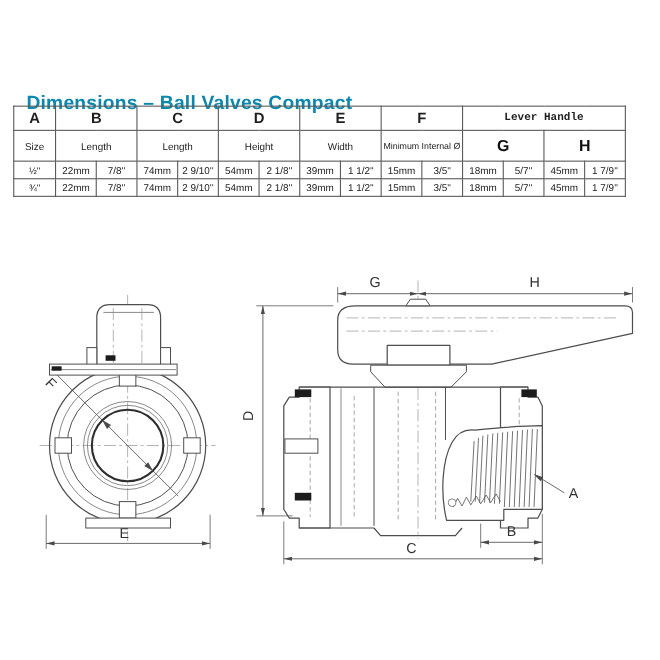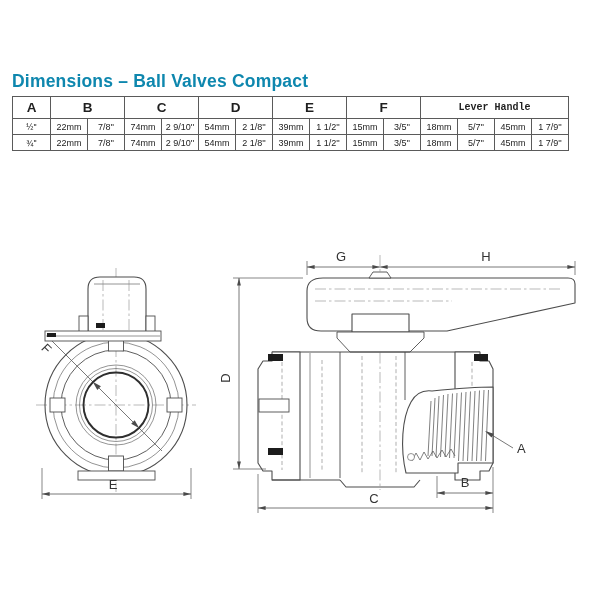--- a/index.html
+++ b/index.html
@@ -2,21 +2,21 @@
 <html><head>
 <meta charset="utf-8">
 <style>
   html,body{margin:0;padding:0;}
   body{
     width:600px;height:600px;background:#ffffff;position:relative;overflow:hidden;
     font-family:"Liberation Sans", sans-serif;color:#1f1f1f;
   }
   
   .page-title{
-    position:absolute;left:12px;top:71px;margin:0;
+    position:absolute;left:12px;top:71px;margin:12px;
     font-size:17.5px;font-weight:bold;color:#0e87ae;letter-spacing:.2px;
   }
   
   .dim-table-wrap{position:absolute;left:12px;top:96px;}
   table.dims{
     border-collapse:collapse;table-layout:fixed;width:554px;
     border:1.5px solid #3c3c3c;
   }
   table.dims td{
     border:1px solid #5a5a5a;text-align:center;vertical-align:middle;
@@ -58,20 +58,30 @@
     <tbody>
       <tr class="r-letters">
         <td>A</td>
         <td colspan="2">B</td>
         <td colspan="2">C</td>
         <td colspan="2">D</td>
         <td colspan="2">E</td>
         <td colspan="2">F</td>
         <td colspan="4" class="lever">Lever Handle</td>
       </tr>
+      <tr class="r-labels">
+        <td>Size</td>
+        <td colspan="2">Length</td>
+        <td colspan="2">Length</td>
+        <td colspan="2">Height</td>
+        <td colspan="2">Width</td>
+        <td colspan="2" class="minint">Minimum Internal Ø</td>
+        <td colspan="2" class="gh">G</td>
+        <td colspan="2" class="gh">H</td>
+      </tr>
       <tr class="r-data">
         <td class="size">½''</td>
         <td>22mm</td>
         <td>7/8''</td>
         <td>74mm</td>
         <td>2 9/10''</td>
         <td>54mm</td>
         <td>2 1/8''</td>
         <td>39mm</td>
         <td>1 1/2''</td>

